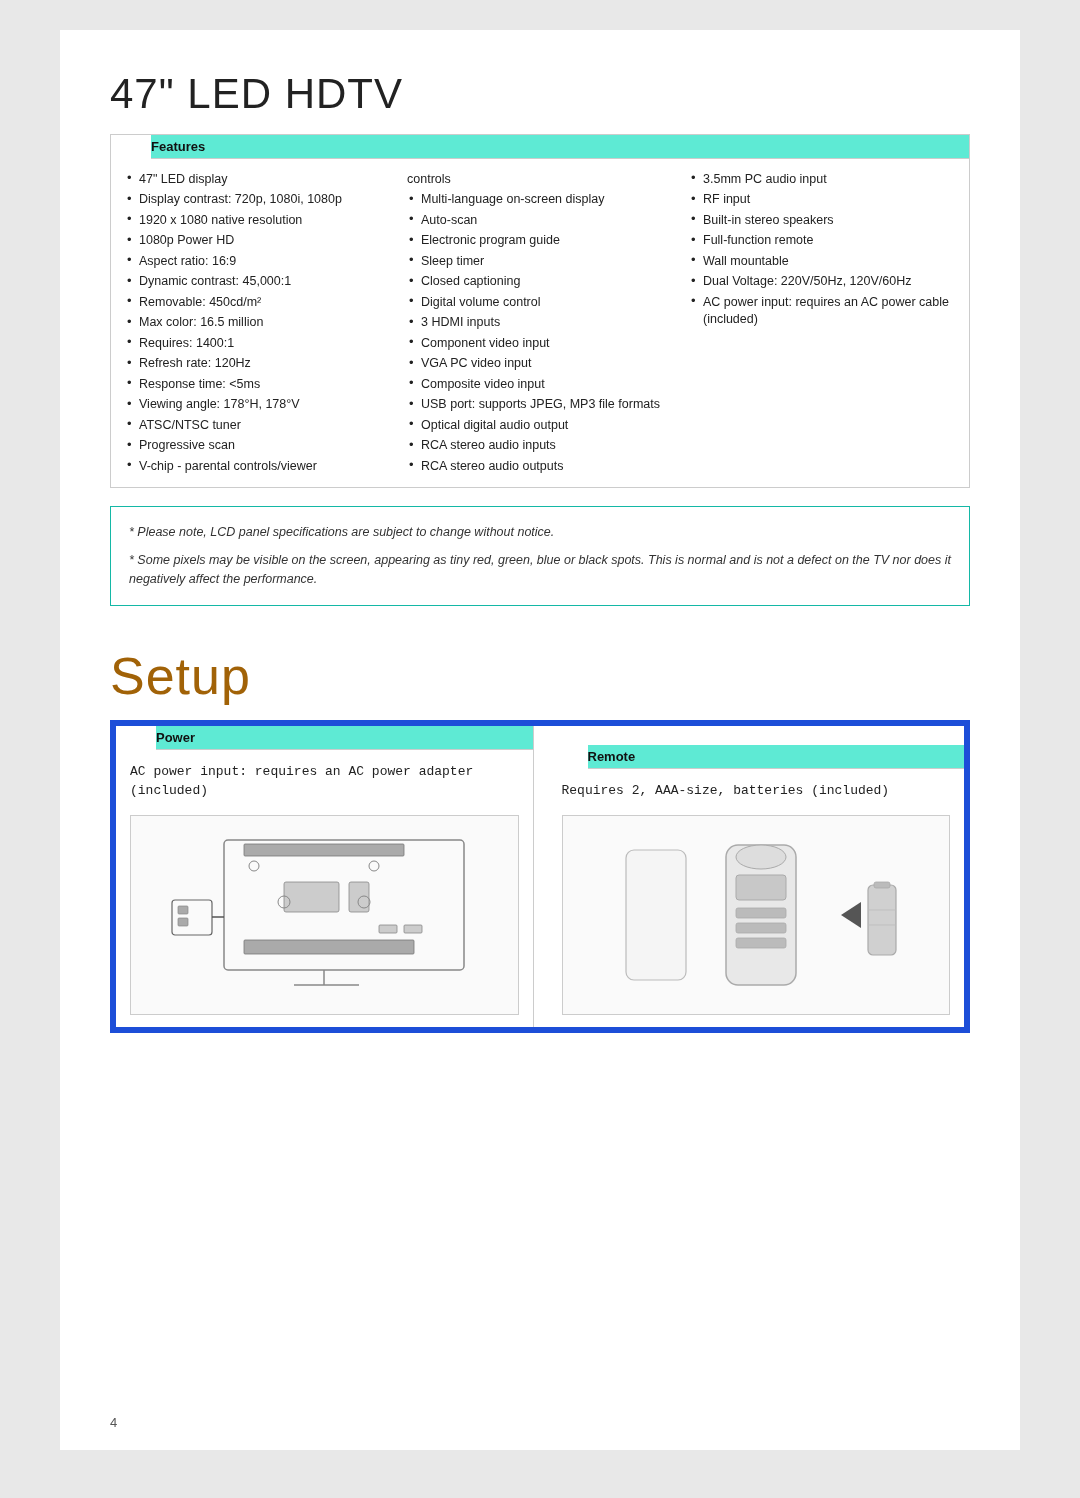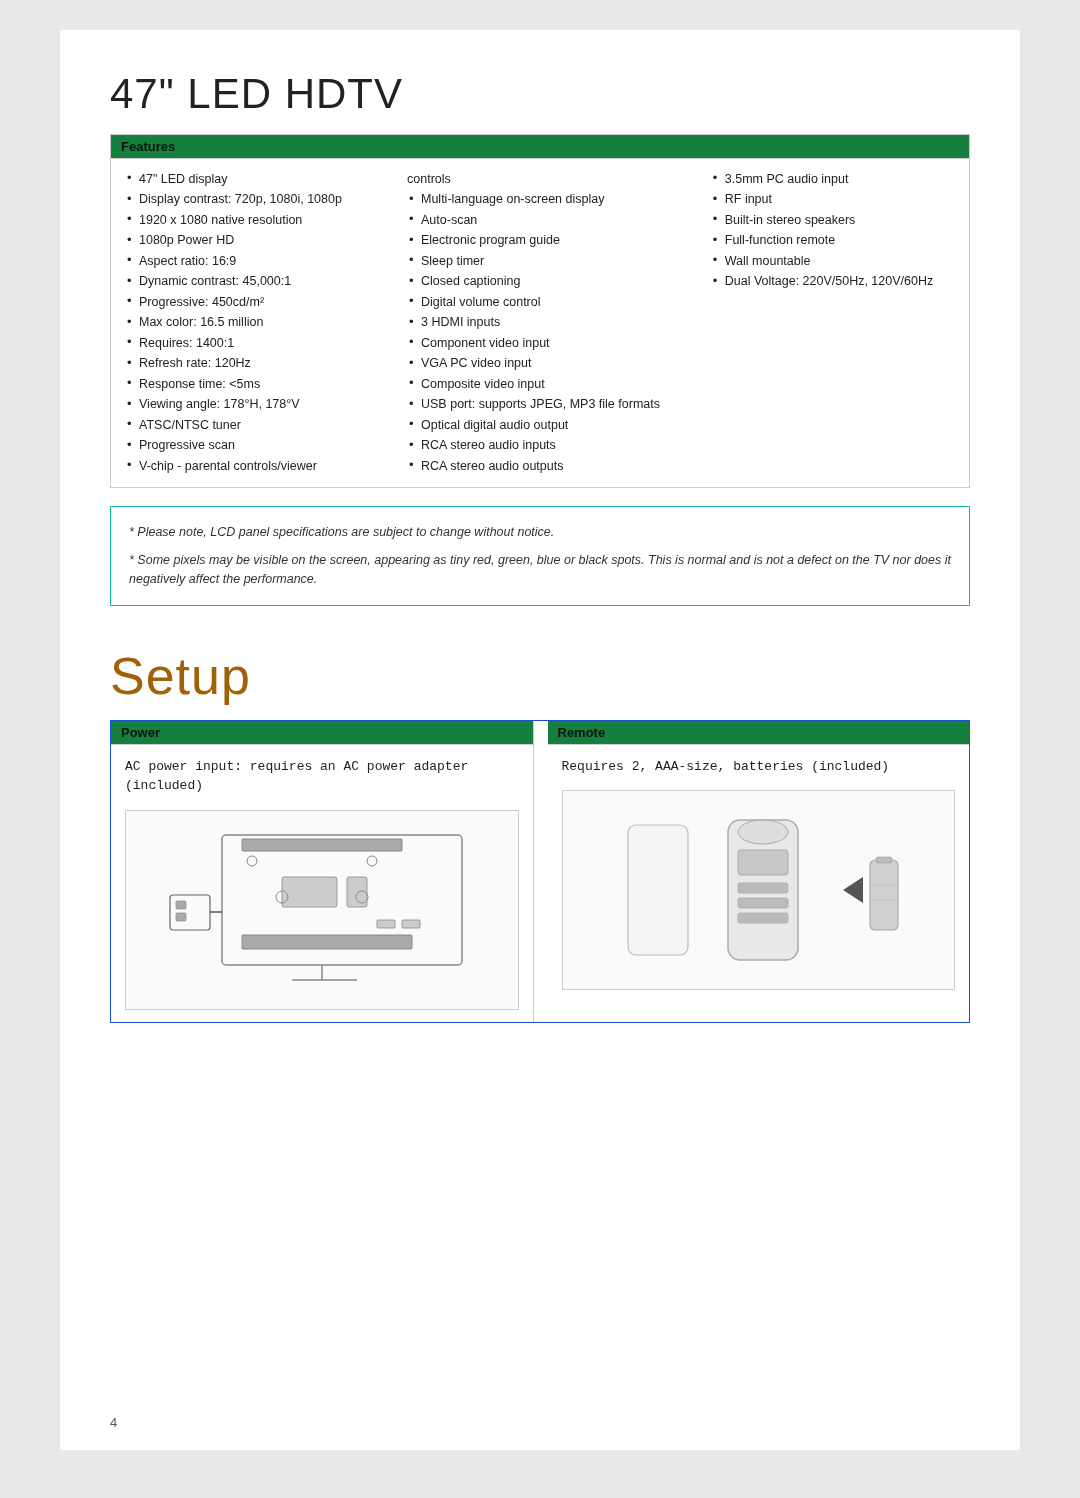--- a/index.html
+++ b/index.html
@@ -20,27 +20,28 @@
       position: relative;
     }
     .product-title {
       font-size: 42px;
       font-weight: 300;
       letter-spacing: 1px;
       color: #222;
       margin-bottom: 16px;
     }
     .section-header {
-      background: #15803d;
+      background: #5eead4;
       border: 1px solid #ccc;
-      padding: 4px 10px;
+      padding: 4px 0;
       font-weight: bold;
       font-size: 13px;
       margin-bottom: 10px;
       color: #111;
+      margin-left: 40px;
     }
     .features-box {
       border: 1px solid #ccc;
       padding: 0;
       margin-bottom: 18px;
     }
     .features-box .section-header {
       margin-bottom: 0;
       border: none;
       border-bottom: 1px solid #ccc;
@@ -116,21 +117,22 @@
     .setup-title {
       font-size: 52px;
       font-weight: 300;
       color: #a16207;
       margin: 40px 0 14px 0;
       letter-spacing: 1px;
     }
     .setup-columns {
       display: flex;
       gap: 14px;
-      border: 1px solid #1d4ed8;
+      border: 6px solid #1d4ed8;
+      align-items: flex-end;
     }
     .setup-col {
       flex: 1;
       padding: 0;
     }
     .setup-col:first-child {
       border-right: 1px solid #ccc;
     }
     .setup-col .section-header {
       margin-bottom: 0;
@@ -160,21 +162,20 @@
       position: absolute;
       bottom: 20px;
       left: 50px;
       font-size: 13px;
       color: #555;
     }
     .features-right {
       display: flex;
       flex-direction: row;
       gap: 16px;
-      justify-content: center;
     }
   </style>
 <style>#col2-list li:first-child::before { content: ""; }</style></head>
 <body>
 
 <div class="page">
 
   <h1 class="product-title">47" LED HDTV</h1>
 
   <div class="features-box">
@@ -182,21 +183,21 @@
     <div class="features-columns">
 
       <div class="features-col">
         <ul id="col1-list">
             <li>47" LED display</li>
             <li>Display contrast: 720p, 1080i, 1080p</li>
             <li>1920 x 1080 native resolution</li>
             <li>1080p Power HD</li>
             <li>Aspect ratio: 16:9</li>
             <li>Dynamic contrast: 45,000:1</li>
-            <li>Progressive: 450cd/m²</li>
+            <li>Removable: 450cd/m²</li>
             <li>Max color: 16.5 million</li>
             <li>Requires: 1400:1</li>
             <li>Refresh rate: 120Hz</li>
             <li>Response time: &lt;5ms</li>
             <li>Viewing angle: 178°H, 178°V</li>
             <li>ATSC/NTSC tuner</li>
             <li>Progressive scan</li>
             <li>V-chip - parental controls/viewer</li>
           </ul>
       </div>
@@ -222,20 +223,21 @@
       </div>
 
       <div class="features-col features-right">
         <ul id="col3-list">
             <li>3.5mm PC audio input</li>
             <li>RF input</li>
             <li>Built-in stereo speakers</li>
             <li>Full-function remote</li>
             <li>Wall mountable</li>
             <li>Dual Voltage: 220V/50Hz, 120V/60Hz</li>
+            <li>AC power input: requires an AC power cable (included)</li>
           </ul>
 
       </div>
     </div>
   </div>
 
   <div class="notes-box">
     <p>* Please note, LCD panel specifications are subject to change without notice.</p>
     <p>* Some pixels may be visible on the screen, appearing as tiny red, green, blue or black spots. This is normal and is not a defect on the TV nor does it negatively affect the performance.</p>
   </div>

